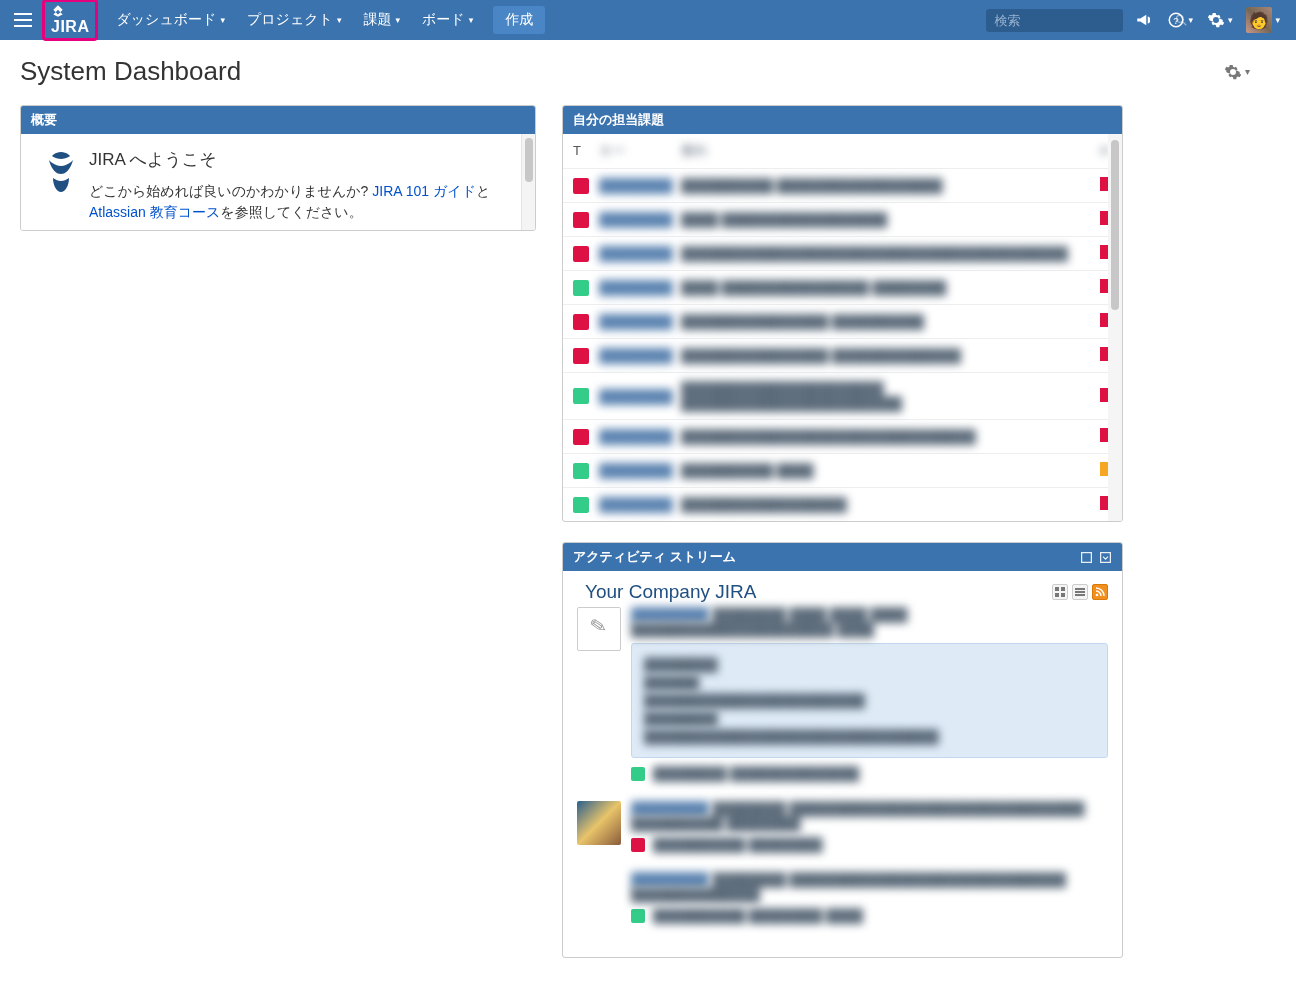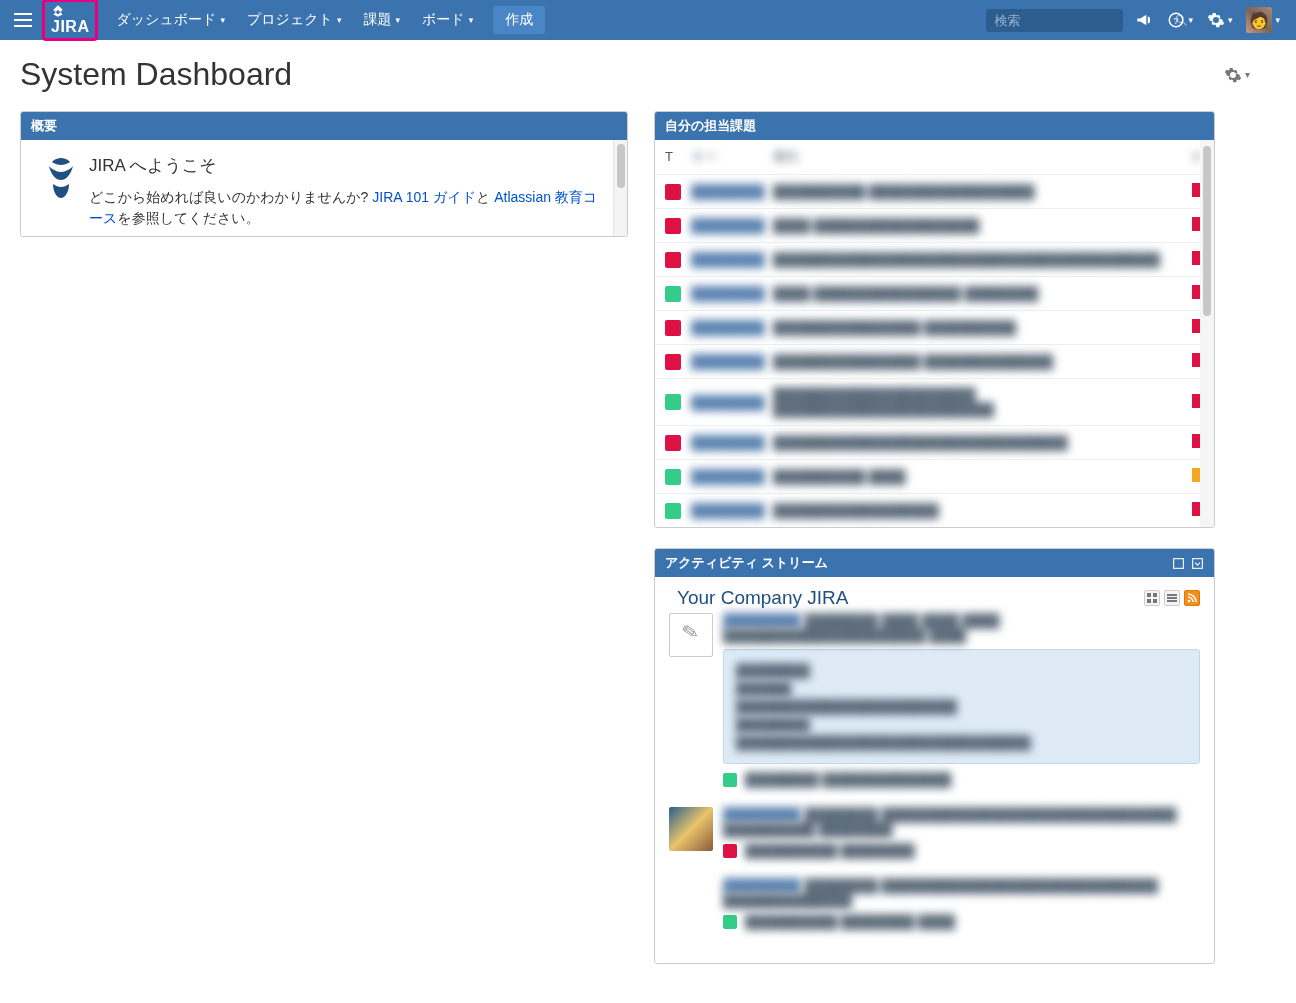--- a/index.html
+++ b/index.html
@@ -18,25 +18,25 @@
 .search-box { background: #2d5d8f; border-radius: 3px; padding: 4px 8px; display: flex; align-items: center; width: 137px; margin-right: 12px; }
 .search-box input { background: transparent; border: none; color: #ddd; outline: none; flex: 1; font-size: 13px; }
 .search-box input::placeholder { color: #9bb4cf; }
 .search-icon { color: #9bb4cf; margin-left: 4px; }
 .nav-icons { display: flex; align-items: center; gap: 14px; margin-right: 6px; }
 .nav-icon { color: #fff; cursor: pointer; display: flex; align-items: center; gap: 3px; }
 .nav-icon .caret { font-size: 9px; }
 .avatar { width: 26px; height: 26px; border-radius: 2px; background: linear-gradient(45deg,#c98,#765,#a87); display: flex; align-items: center; justify-content: center; font-size: 16px; }
 .page { padding: 16px 46px 20px 20px; }
 .page-head { display: flex; align-items: center; margin-bottom: 18px; }
-.page-title { font-size: 32px; font-weight: 400; color: #333; flex: 1; }
+.page-title { font-size: 26px; font-weight: 400; color: #333; flex: 1; }
 .gear-drop { color: #777; cursor: pointer; display: flex; align-items: center; gap: 3px; }
 .grid { display: flex; gap: 26px; align-items: flex-start; }
 .col { display: flex; flex-direction: column; gap: 20px; }
-.col-left { width: 608px; }
+.col-left { width: 516px; }
 .col-right { width: 561px; }
 .gadget { border: 1px solid #ccc; border-radius: 3px; overflow: hidden; background: #fff; }
 .gadget-header { background: #3b73af; color: #fff; padding: 5px 10px; font-size: 13px; font-weight: bold; display: flex; align-items: center; }
 .gadget-header .hspacer { flex: 1; }
 .gadget-header .hicon { margin-left: 6px; cursor: pointer; opacity: .9; }
 .intro-body { padding: 14px 16px 10px 16px; display: flex; gap: 4px; height: 96px; overflow: hidden; position: relative; }
 .intro-body::after { content:""; position:absolute; left:0; right:14px; bottom:0; height:14px; background: linear-gradient(to bottom, rgba(255,255,255,0), #fff); }
 .jira-mark svg { width: 48px; height: 48px; }
 .intro-title { font-size: 17px; color: #333; margin-bottom: 10px; }
 .intro-text { font-size: 14px; line-height: 1.5; color: #333; }

